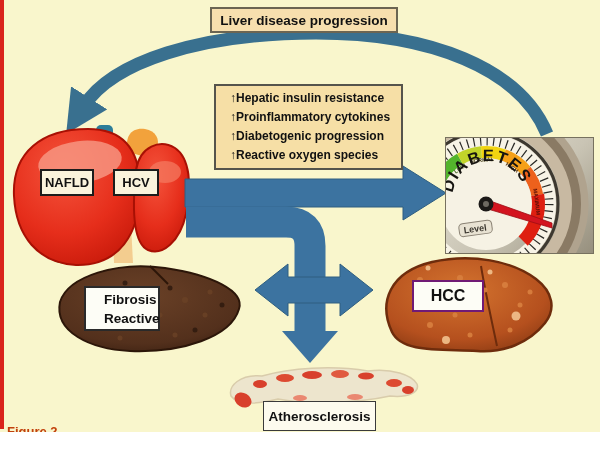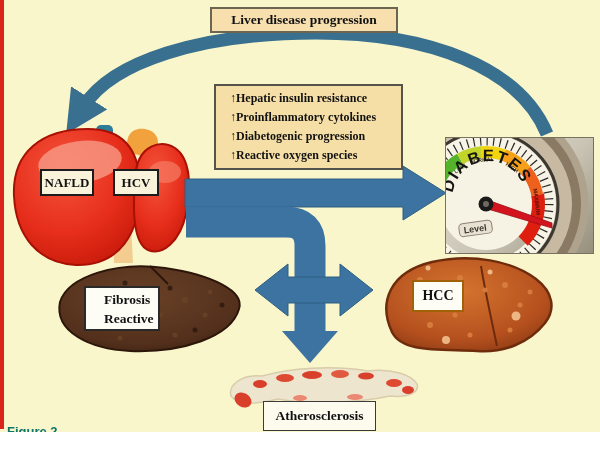--- a/index.html
+++ b/index.html
@@ -4,44 +4,44 @@
 <style>
   html,body{margin:0;padding:0;background:#ffffff;}
   body{font-family:"Liberation Sans","DejaVu Sans",sans-serif;}
   #stage{position:relative;width:600px;height:450px;background:#ffffff;overflow:hidden;}
   #canvas{position:absolute;left:0;top:0;width:600px;height:432px;background:#f9f6cc;overflow:hidden;}
   .red-strip{position:absolute;left:0;top:0;width:4px;height:429px;background:#da241c;}
   svg{display:block;}
   #art{position:absolute;left:0;top:0;}
 
   .box{position:absolute;display:flex;align-items:center;justify-content:center;
-       color:#111;font-weight:bold;text-align:center;box-sizing:border-box;font-family:Liberation Serif, serif;}
+       color:#111;font-weight:bold;text-align:center;box-sizing:border-box;}
   .title-box{left:210px;top:7px;width:188px;height:26px;background:#f7dfae;
        border:2px solid #6b6552;font-size:13.5px;}
   .factors-box{left:214px;top:84px;width:189px;height:86px;background:#f6dfa6;
        border:2px solid #55544c;flex-direction:column;align-items:flex-start;
        justify-content:center;padding:4px 14px;}
   .factor-line{font-size:12px;line-height:19px;white-space:nowrap;letter-spacing:0px;}
   .nafld-box{left:40px;top:169px;width:54px;height:27px;background:#faf3dc;
        border:2px solid #1c1c1c;font-size:13px;}
   .hcv-box{left:113px;top:169px;width:46px;height:27px;background:#faf3dc;
        border:2px solid #1c1c1c;font-size:13px;}
   .fibrosis-box{left:84px;top:286px;width:76px;height:45px;background:#fdfdf6;
        border:2px solid #2a2a2a;flex-direction:column;align-items:flex-start;
        padding:2px 18px;font-size:13.5px;line-height:19px;}
-  .hcc-box{left:412px;top:280px;width:52px;height:32px;background:#fdfdf6;
-       border:2px solid #a16207;font-size:14px;}
+  .hcc-box{left:412px;top:280px;width:72px;height:32px;background:#fdfdf6;
+       border:2px solid #701a75;font-size:16px;}
   .athero-box{left:263px;top:401px;width:113px;height:30px;background:#fdfbee;
        border:1.5px solid #3a3a3a;font-size:13.5px;}
 
   .gauge-frame{position:absolute;left:445px;top:137px;width:147px;height:115px;
        border:1px solid #77715f;overflow:hidden;background:linear-gradient(135deg,#e6e2d5 0%,#c9c4b4 55%,#968f7d 100%);}
 
   .figure-caption{position:absolute;left:7px;top:424px;height:8px;overflow:hidden;
-       font-size:13px;font-weight:bold;color:#0f766e;}
+       font-size:13px;font-weight:bold;color:#c2410c;}
 </style>
 </head>
 <body>
 
 <div id="stage">
   <div id="canvas">
     <div class="red-strip"></div>
 
     <svg id="art" width="600" height="432" viewBox="0 0 600 432">
       <defs>

